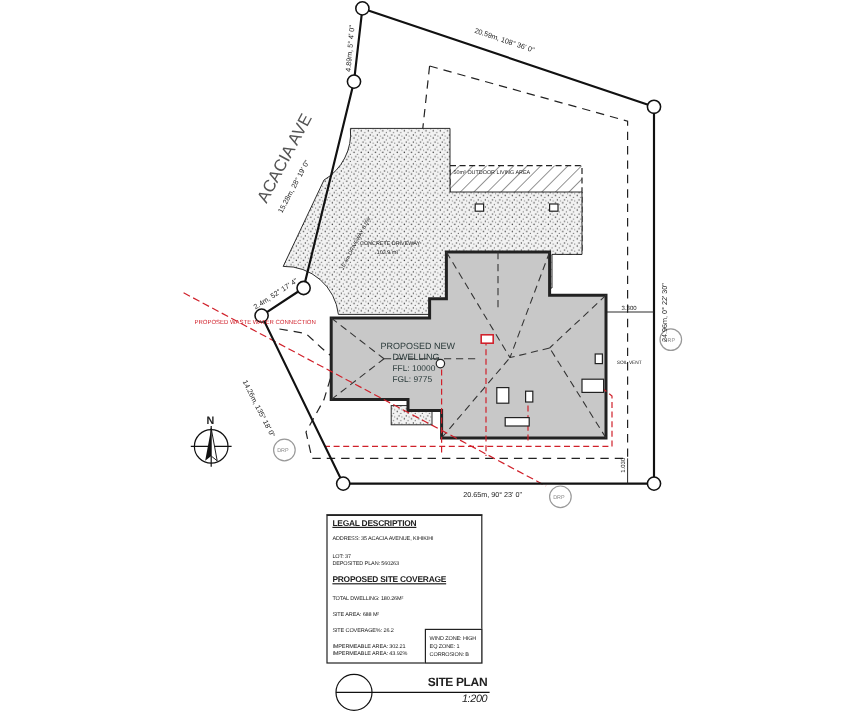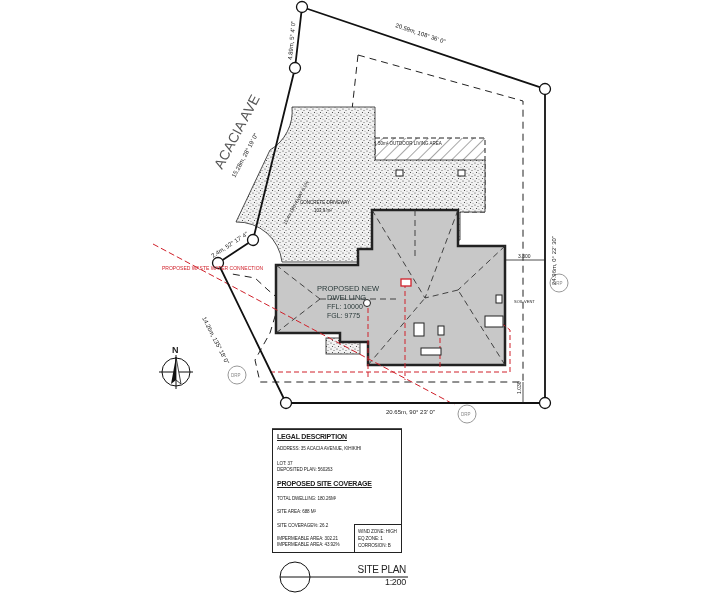--- a/index.html
+++ b/index.html
@@ -12,22 +12,22 @@
     font-family:"Liberation Sans", sans-serif; color:#222;
   }
   .legal .h { position:absolute; left:4px; font-size:7px; font-weight:bold; text-decoration:underline; letter-spacing:-0.2px; }
   .legal .t { position:absolute; left:4px; font-size:4.6px; letter-spacing:-0.1px; white-space:nowrap; }
   .wind {
     position:absolute; right:-1px; bottom:-1px; width:48px; height:29px;
     border:1px solid #222; box-sizing:border-box; background:#fff;
   }
   .wind .t { left:3px; }
   .title-block { position:absolute; left:276px; top:556px; width:130px; height:42px; }
-  .title-block .main { position:absolute; right:0; top:8px; font-size:10px; font-weight:normal; color:#222; letter-spacing:-0.3px; }
-  .title-block .scale { position:absolute; right:0; top:21px; font-size:9px; color:#222; letter-spacing:-0.3px; }
+  .title-block .main { position:absolute; right:0; top:8px; font-size:10px; font-weight:bold; color:#222; letter-spacing:-0.3px; }
+  .title-block .scale { position:absolute; right:0; top:21px; font-size:9px; color:#222; letter-spacing:-0.3px;font-style:italic; }
 </style>
 </head>
 <body>
 
 <svg id="plan" width="702" height="600" viewBox="0 0 702 600" xmlns="http://www.w3.org/2000/svg">
   <defs>
     <pattern id="stipple" width="6" height="6" patternUnits="userSpaceOnUse">
       <rect width="6" height="6" fill="#f2f2f2"></rect>
       <circle cx="1" cy="1" r="0.6" fill="#333"></circle>
       <circle cx="4" cy="2.5" r="0.5" fill="#444"></circle>

